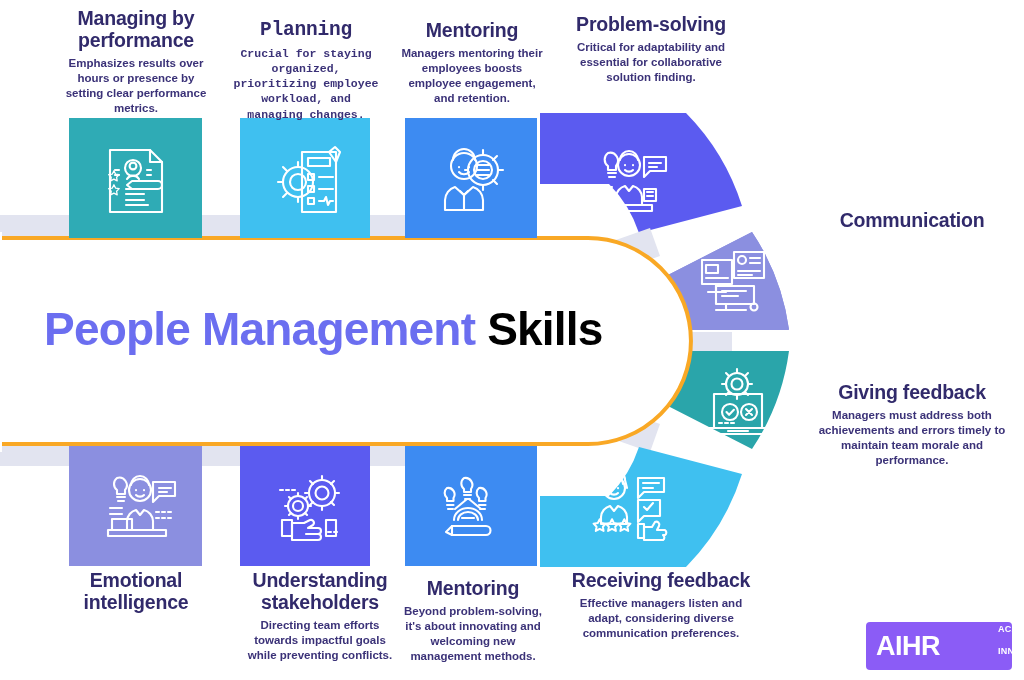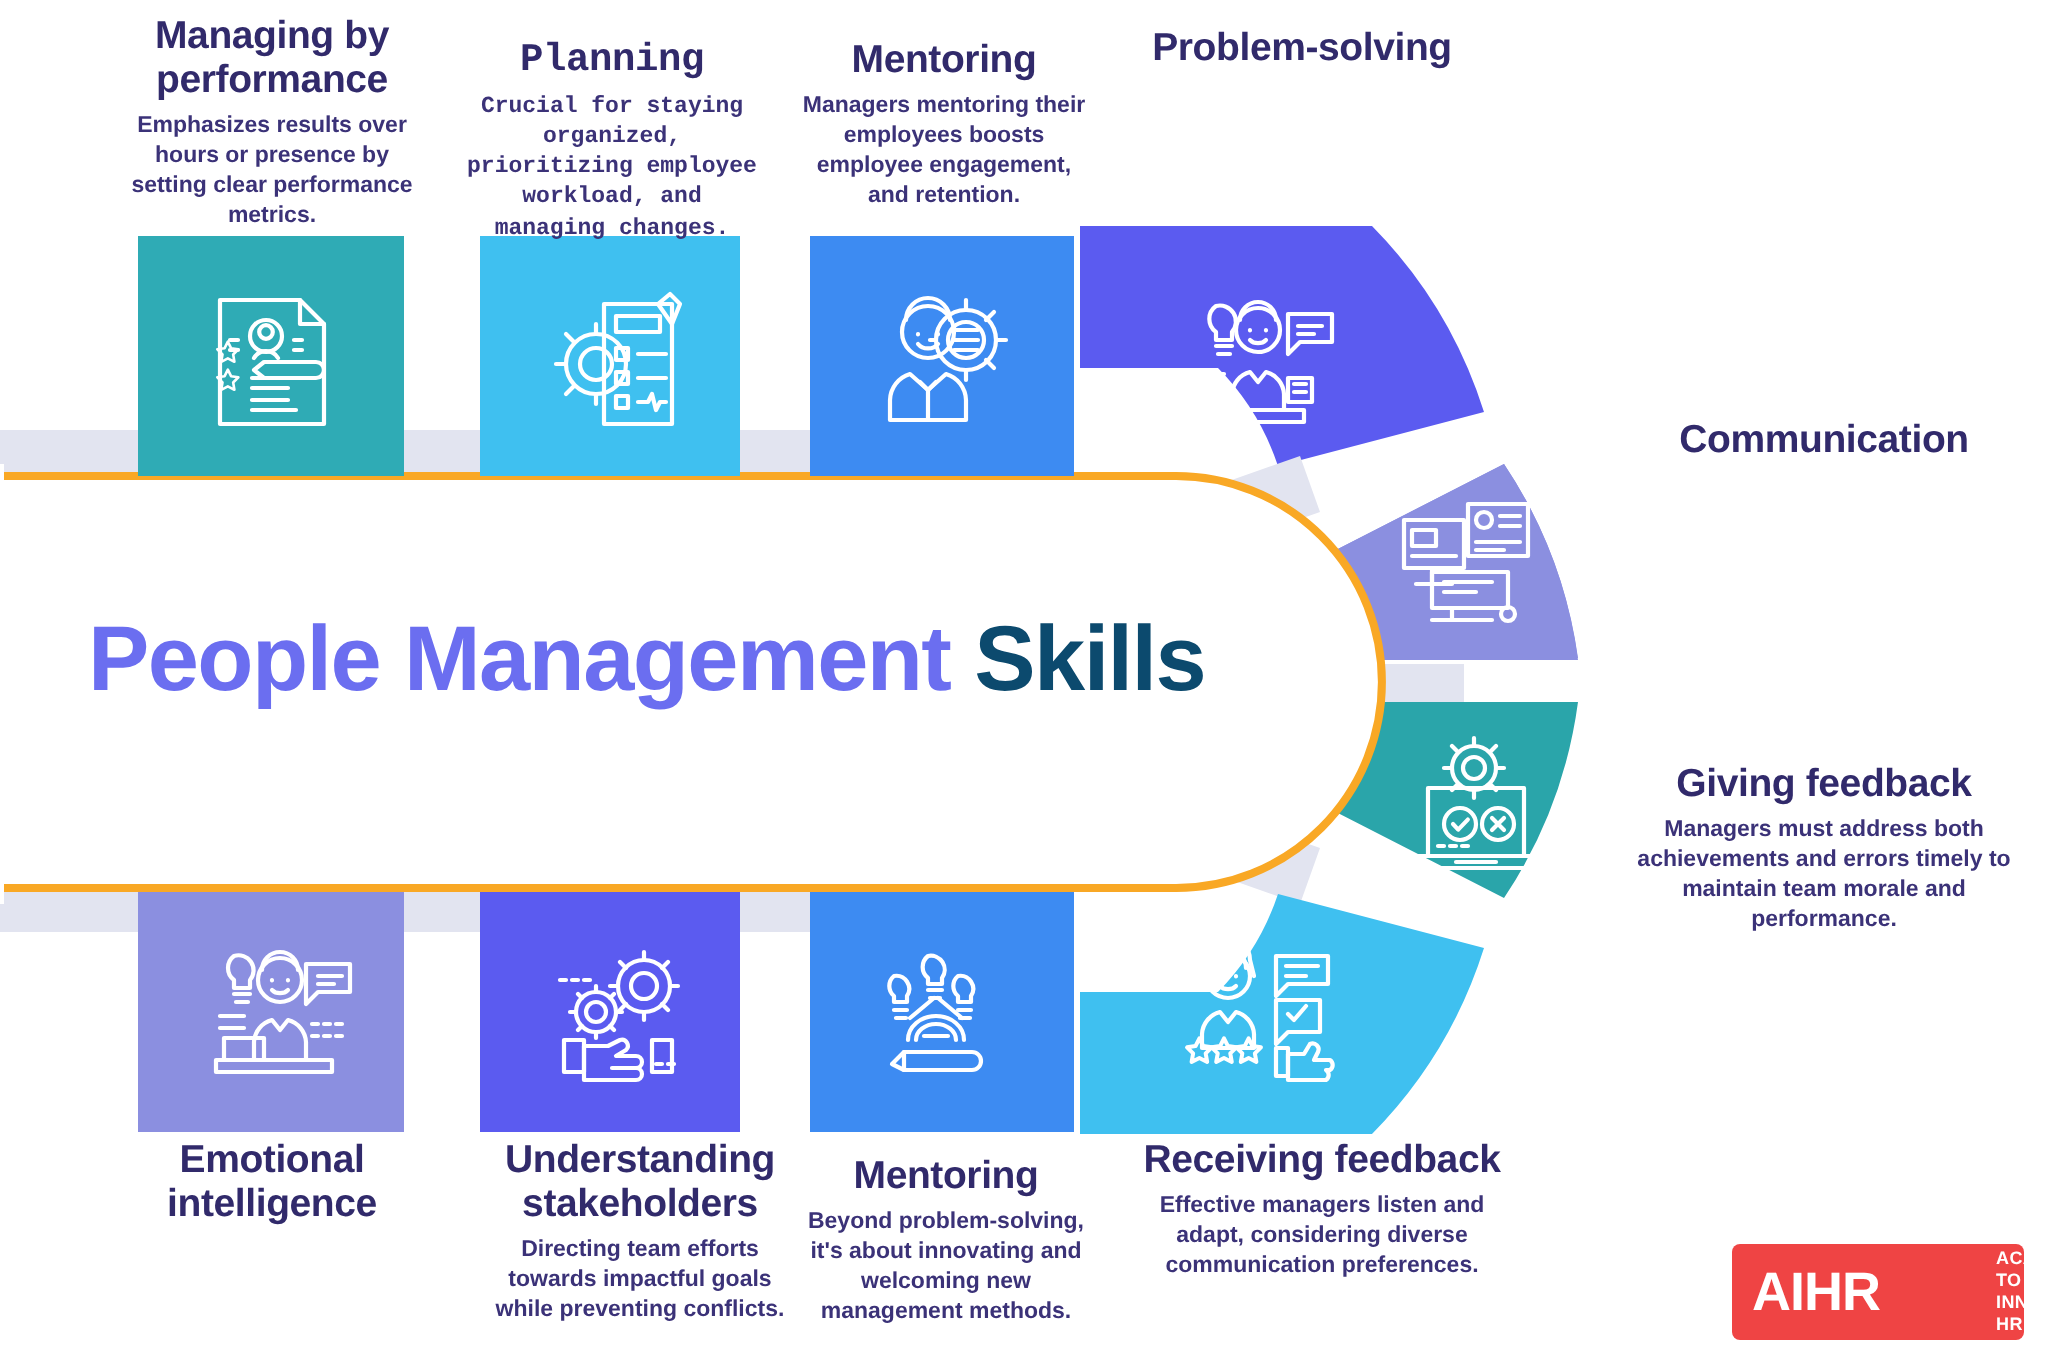--- a/index.html
+++ b/index.html
@@ -48,32 +48,33 @@
     position:absolute;
     left:44px; top:306px;
     width:620px;
     font-size:46px;
     font-weight:bold;
     letter-spacing:-0.8px;
     line-height:1;
     white-space:nowrap;
   }
   #center-title .p1{color:#6b6ef0;}
-  #center-title .p2{color:#0c4a6e;}
+  #center-title .p2{color:#000000;}
 
   
   #logo{
     position:absolute;
     left:866px; top:622px;
     width:146px; height:48px;
-    background:#ef4444;
+    background:#8b5cf6;
     border-radius:4px;
     display:flex;align-items:center;
     box-sizing:border-box;
     padding:0 10px;
+    text-align:right;
   }
   #logo .mark{
     color:#ffffff;
     font-size:27px;
     font-weight:bold;
     letter-spacing:-0.5px;
     line-height:1;
   }
   #logo .sep{
     width:2px;height:28px;background:#ffffff;
@@ -318,20 +319,21 @@
     <span class="desc">Crucial for staying organized, prioritizing employee workload, and managing changes.</span>
   </div>
 
   <div class="label top-label" style="left:398px; top:20px; width:148px;">
     <span class="ttl">Mentoring</span>
     <span class="desc">Managers mentoring their employees boosts employee engagement, and retention.</span>
   </div>
 
   <div class="label top-label" style="left:566px; top:14px; width:170px;">
     <span class="ttl">Problem-solving</span>
+    <span class="desc">Critical for adaptability and essential for collaborative solution finding.</span>
   </div>
 
   <div class="label right-label" style="left:810px; top:210px; width:204px;">
     <span class="ttl">Communication</span>
   </div>
 
   <div class="label right-label" style="left:810px; top:382px; width:204px;">
     <span class="ttl">Giving feedback</span>
     <span class="desc">Managers must address both achievements and errors timely to maintain team morale and performance.</span>
   </div>

